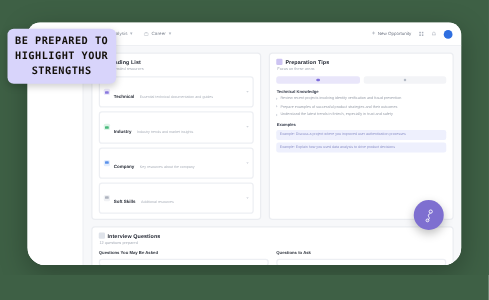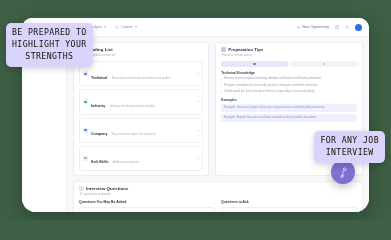--- a/index.html
+++ b/index.html
@@ -117,21 +117,21 @@
   .q-text { flex: 1; min-width: 0; }
 
   
   .sticker {
     position: absolute;
     background: #d8d4fb;
     border-radius: 5px;
     padding: 4px 6px;
     color: #14100a;
     font-family: "DejaVu Sans Mono", monospace;
-    font-weight: normal;
+    font-weight: bold;
     letter-spacing: .4px;
     line-height: 1.45;
     text-align: center;
     box-shadow: 0 2px 6px rgba(0,0,0,.18);
   }
   .sticker-tl { left: 6px; top: 23px; font-size: 8.2px; }
   .sticker-br { right: 6px; top: 131px; font-size: 8.2px; }
 
   .fab {
     position: absolute; right: 14px; bottom: 28px;
@@ -341,18 +341,14 @@
         <circle cx="9.2" cy="19" r="2.1" fill="none" stroke="#ffffff" stroke-width="1.3"></circle>
       </svg>
     </div>
   </div>
 
   <div class="sticker sticker-tl">
     <span style="white-space:pre-line">BE PREPARED TO
 HIGHLIGHT YOUR
 STRENGTHS</span>
   </div>
-  <div class="sticker sticker-br">
-    <span style="white-space:pre-line">FOR ANY JOB
-INTERVIEW</span>
-  </div>
 
 </div>
 
 </body></html>

